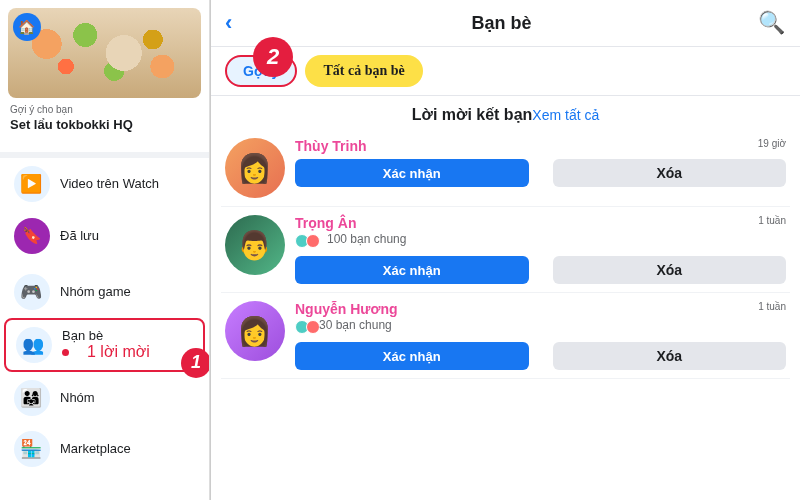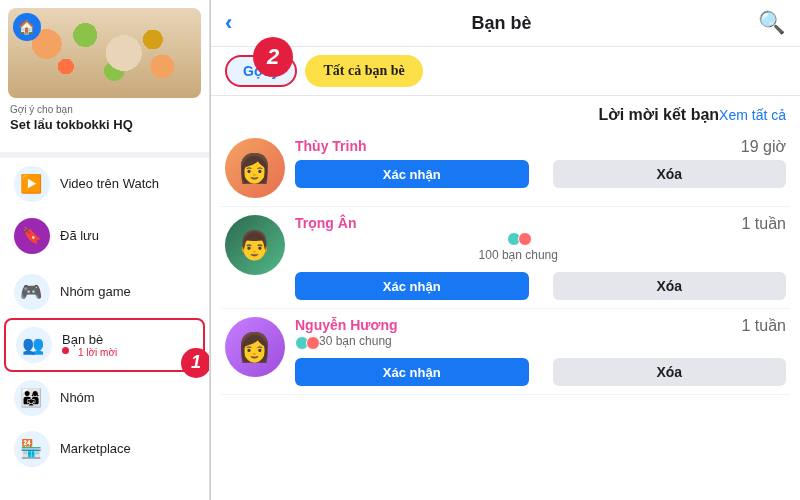--- a/index.html
+++ b/index.html
@@ -147,24 +147,25 @@
       flex: 1;
     }
 
     .menu-label {
       font-size: 13px;
       font-weight: 500;
       color: #1c1e21;
     }
 
     .menu-badge {
-      font-size: 10px;
+      font-size: 16px;
       color: #e41e3f;
       display: flex;
-      gap: 9px;
+      align-items: center;
+      gap: 18px;
     }
 
     .badge-dot {
       width: 7px;
       height: 7px;
       background: #e41e3f;
       border-radius: 50%;
       display: inline-block;
     }
 
@@ -271,21 +272,21 @@
 
     .tab-btn.inactive {
       background: #fde047;
       color: #1c1e21;
       font-family: Liberation Serif, serif;
     }
 
     
     .section-header {
       display: flex;
-      justify-content: flex-end;
+      justify-content: center;
       align-items: center;
       padding: 10px 14px 6px;
       flex-shrink: 0;
     }
 
     .section-title {
       font-size: 16px;
       font-weight: 700;
       color: #1c1e21;
     }
@@ -336,21 +337,21 @@
       margin-bottom: 1px;
     }
 
     .friend-meta {
       font-size: 12px;
       color: #65676b;
       margin-bottom: 6px;
     }
 
     .friend-time {
-      font-size: 16px;
+      font-size: 10px;
       color: #65676b;
       margin-left: auto;
       white-space: nowrap;
     }
 
     .friend-actions {
       display: flex;
       gap: 24px;
       margin-top: 4px;
     }
@@ -538,21 +539,21 @@
     </div>
 
     <div class="friend-request-item">
       <div class="friend-avatar fa-2">
         <div class="person-silhouette">👨</div>
       </div>
       <div class="friend-info">
         <div class="friend-row-top">
           <div style="flex:1;">
             <div class="friend-name">Trọng Ân</div>
-            <div style="display:flex;align-items:center;gap:0;flex-direction:column;">
+            <div style="display:flex;align-items:center;gap:10px;">
               <div class="mutual-avatars">
                 <div class="mutual-av"></div>
                 <div class="mutual-av"></div>
               </div>
               <span class="friend-meta">100 bạn chung</span>
             </div>
           </div>
           <div class="friend-time">1 tuần</div>
         </div>
         <div class="friend-actions">

